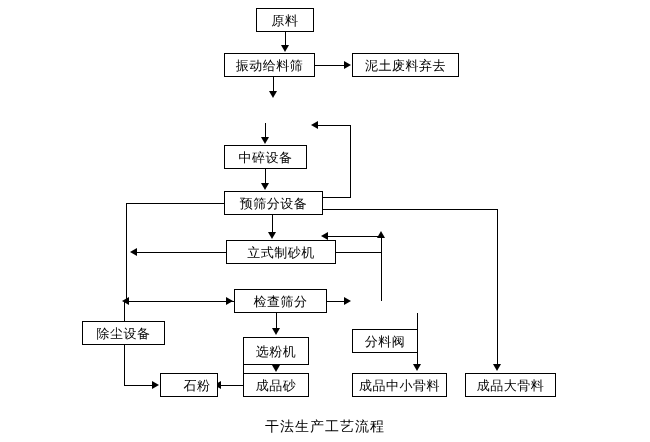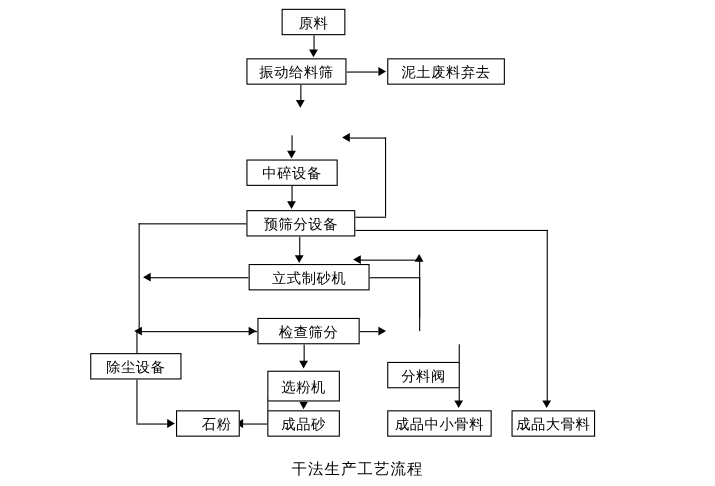--- a/index.html
+++ b/index.html
@@ -168,17 +168,17 @@
   <div class="node" style="left:82px; top:321px; width:83px; height:24px;">除尘设备</div>
 
   <div class="node" style="left:243px; top:337px; width:66px; height:28px;text-align:right;">选粉机</div>
 
   <div class="node" style="left:160px; top:373px; width:58px; height:24px;padding-left:16px;">石粉</div>
 
   <div class="node" style="left:243px; top:373px; width:66px; height:24px;">成品砂</div>
 
   <div class="node" style="left:352px; top:373px; width:95px; height:24px;">成品中小骨料</div>
 
-  <div class="node" style="left:465px; top:373px; width:76px; height:24px;">成品大骨料</div>
+  <div class="node" style="left:465px; top:373px; width:91px; height:24px;">成品大骨料</div>
 
   <div id="diagram-caption">干法生产工艺流程</div>
 
 </div>
 
 </body></html>

